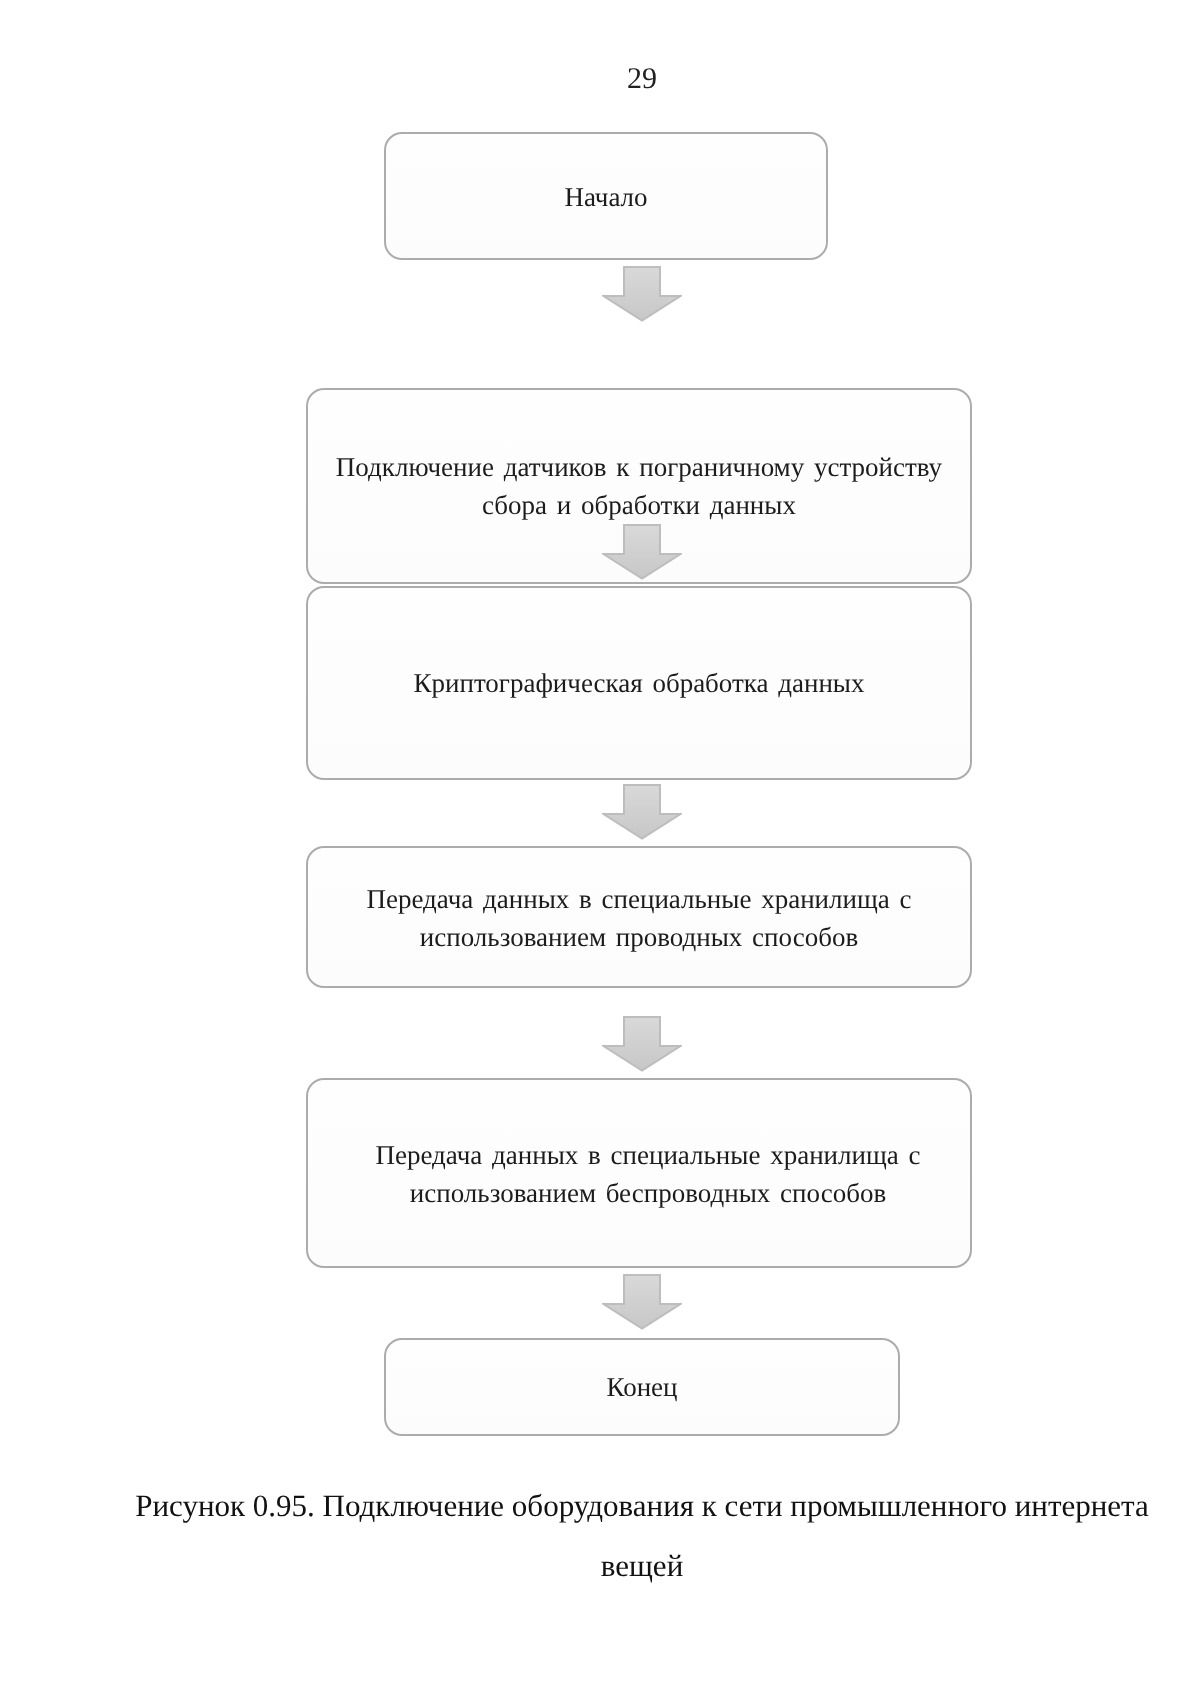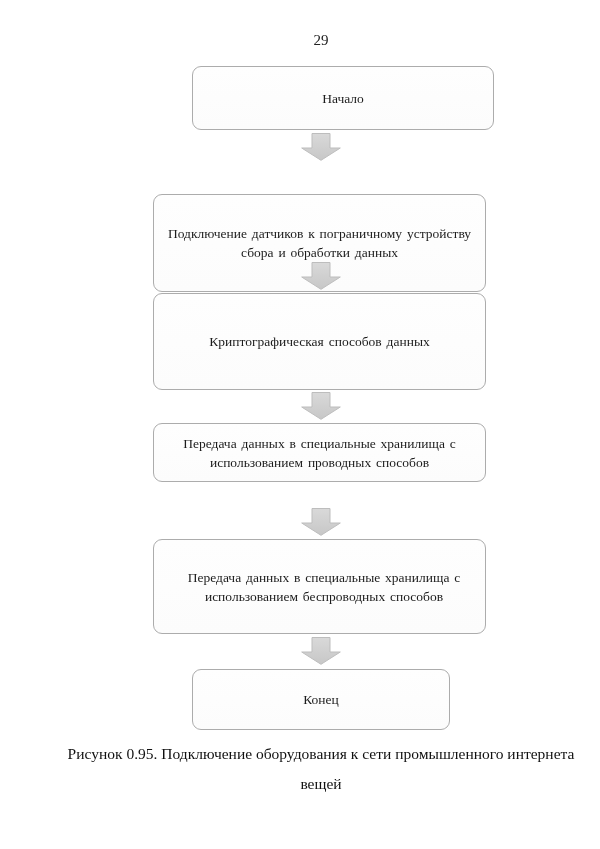--- a/index.html
+++ b/index.html
@@ -22,26 +22,26 @@
     background: linear-gradient(180deg, #fefefe 0%, #fcfcfc 100%);
     border: 1px solid #acacac;
     border-radius: 9px;
     display: flex; align-items: center; justify-content: center;
     text-align: center;
     font-size: 13.5px; line-height: 19px;
     padding: 4px 11px;
     word-spacing: 1.5px;
     color: #1c1c1c;
   }
-  .n-start { left: 192px; top: 66px;  width: 302px; height: 64px; }
+  .n-start { left: 192px; top: 66px;  width: 222px; height: 64px; }
   .n-s1    { left: 153px; top: 162px; width: 333px; height: 98px; margin-top: 32px; }
   .n-s2    { left: 153px; top: 293px; width: 333px; height: 97px; }
-  .n-s3    { left: 153px; top: 423px; width: 333px; height: 59px; }
+  .n-s3    { left: 153px; top: 423px; width: 333px; height: 71px; }
   .n-s4    { left: 153px; top: 539px; width: 333px; height: 95px; padding-left: 20px; }
-  .n-end   { left: 192px; top: 669px; width: 258px; height: 61px; }
+  .n-end   { left: 192px; top: 669px; width: 258px; height: 49px; }
 
   .arrow { position: absolute; left: 301px; width: 40px; height: 28px; }
   .a1 { top: 133px; }
   .a2 { top: 262px; }
   .a3 { top: 392px; }
   .a4 { top: 508px; }
   .a5 { top: 637px; }
 
   .caption {
     position: absolute; top: 739px; left: 60px; width: 522px;
@@ -73,21 +73,21 @@
 
     <div class="node n-s1">
       <span>Подключение датчиков к пограничному устройству сбора и обработки данных</span>
     </div>
 
     <svg class="arrow a2" viewBox="0 0 40 28">
       <polygon points="11,0.5 29,0.5 29,15 39.3,15 20,27.3 0.7,15 11,15" fill="url(#ag)" stroke="#bdbdbd" stroke-width="1"></polygon>
     </svg>
 
     <div class="node n-s2">
-      <span>Криптографическая способов данных</span>
+      <span>Криптографическая обработка данных</span>
     </div>
 
     <svg class="arrow a3" viewBox="0 0 40 28">
       <polygon points="11,0.5 29,0.5 29,15 39.3,15 20,27.3 0.7,15 11,15" fill="url(#ag)" stroke="#bdbdbd" stroke-width="1"></polygon>
     </svg>
 
     <div class="node n-s3">
       <span>Передача данных в специальные хранилища с использованием проводных способов</span>
     </div>
 

